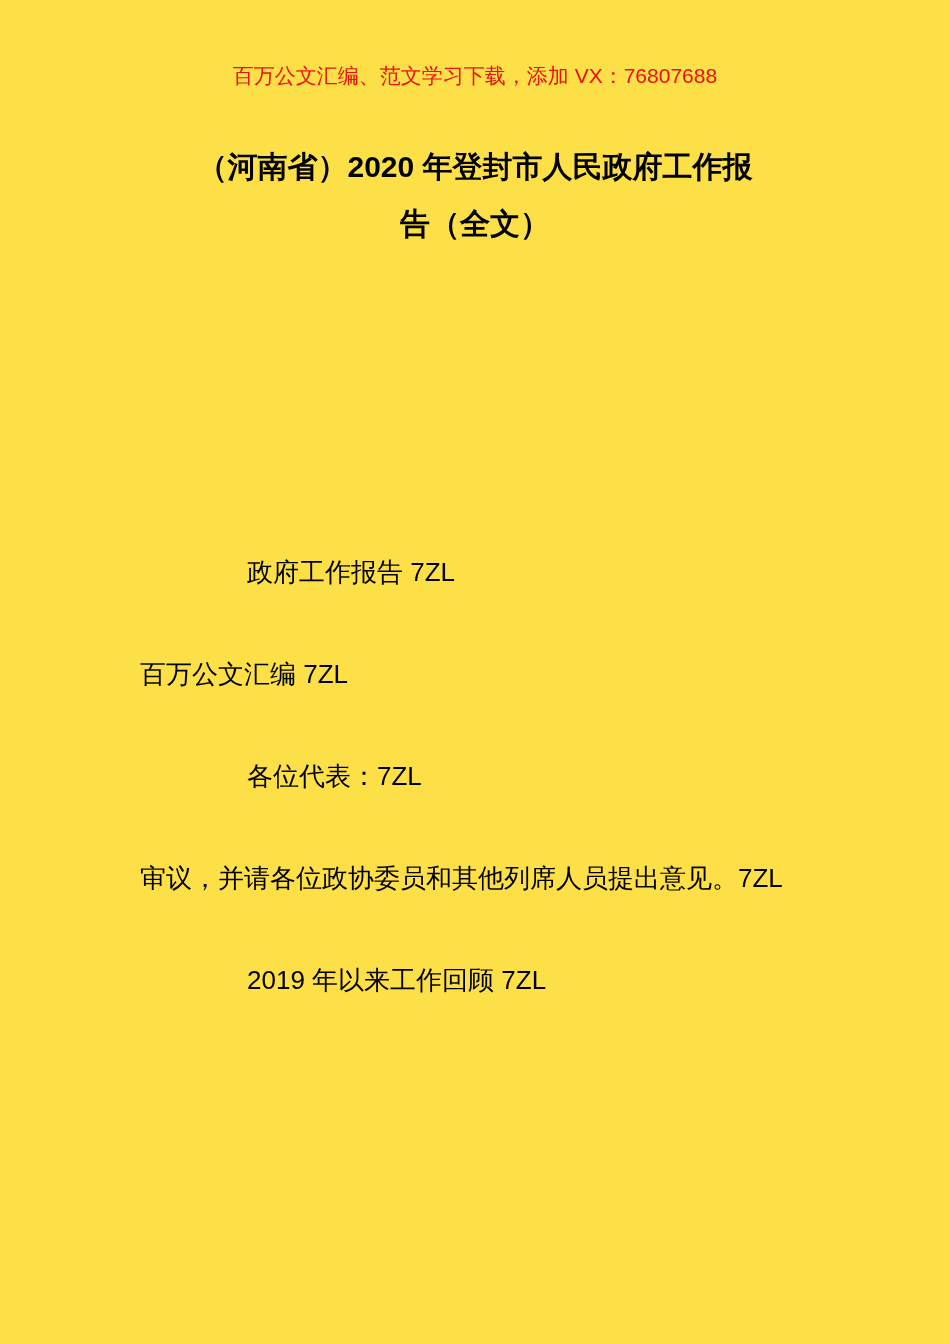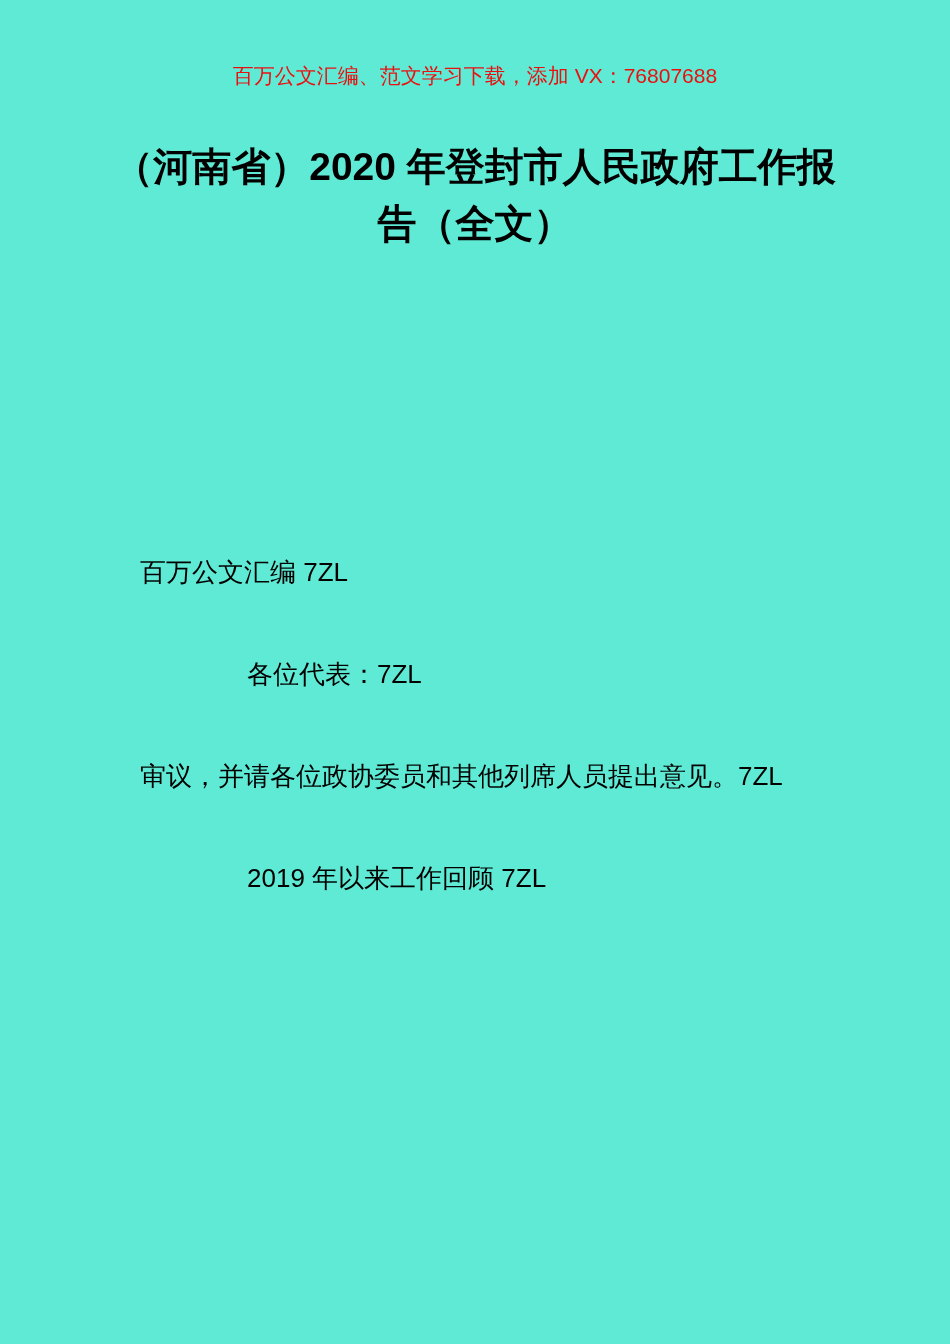--- a/index.html
+++ b/index.html
@@ -10,36 +10,36 @@
   body {
     width: 950px;
     height: 1344px;
     font-family: "Liberation Sans", sans-serif;
     color: #000000;
     overflow: hidden;
   }
   .page {
     width: 950px;
     height: 1344px;
-    background: #5eead4;
+    background: #fde047;
     position: relative;
   }
   .promo-header {
     margin: 0;
     padding-top: 62px;
     text-align: center;
     font-size: 21px;
     line-height: 28px;
     font-weight: normal;
   }
   .doc-title {
     margin: 48px 0 0 0;
     padding: 0;
     text-align: center;
-    font-size: 39px;
+    font-size: 30px;
     line-height: 57px;
     font-weight: bold;
     color: #000000;
   }
   .doc-title .title-line {
     display: block;
   }
   .doc-body {
     margin: 0 140px;
     padding-top: 298px;
@@ -69,20 +69,23 @@
 
   <div class="promo-header" style="color: rgb(234, 16, 16);">百万公文汇编、范文学习下载，添加 VX：76807688</div>
 
   <h1 class="doc-title">
     <span class="title-line">（河南省）2020 年登封市人民政府工作报</span>
     <span class="title-line">告（全文）</span>
   </h1>
 
   <div class="doc-body">
 
+    <p class="para">
+      <span class="line indent">政府工作报告 7ZL</span>
+    </p>
 
     <p class="para">
       <span class="line">百万公文汇编 7ZL</span>
     </p>
 
 
     <p class="para">
       <span class="line indent">各位代表：7ZL</span>
     </p>
 

